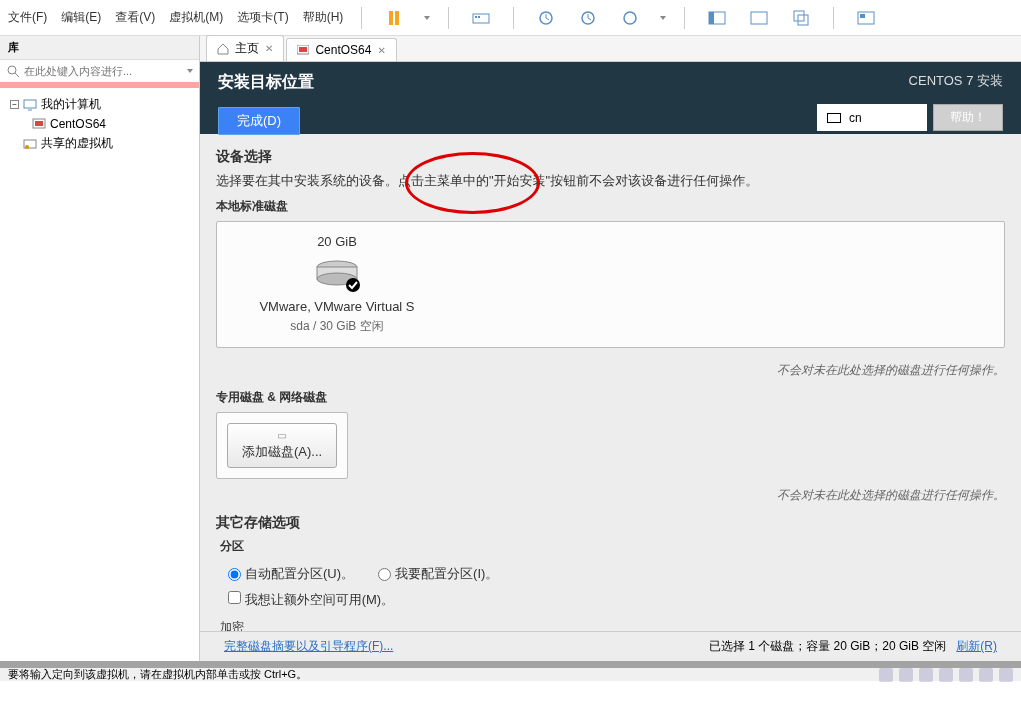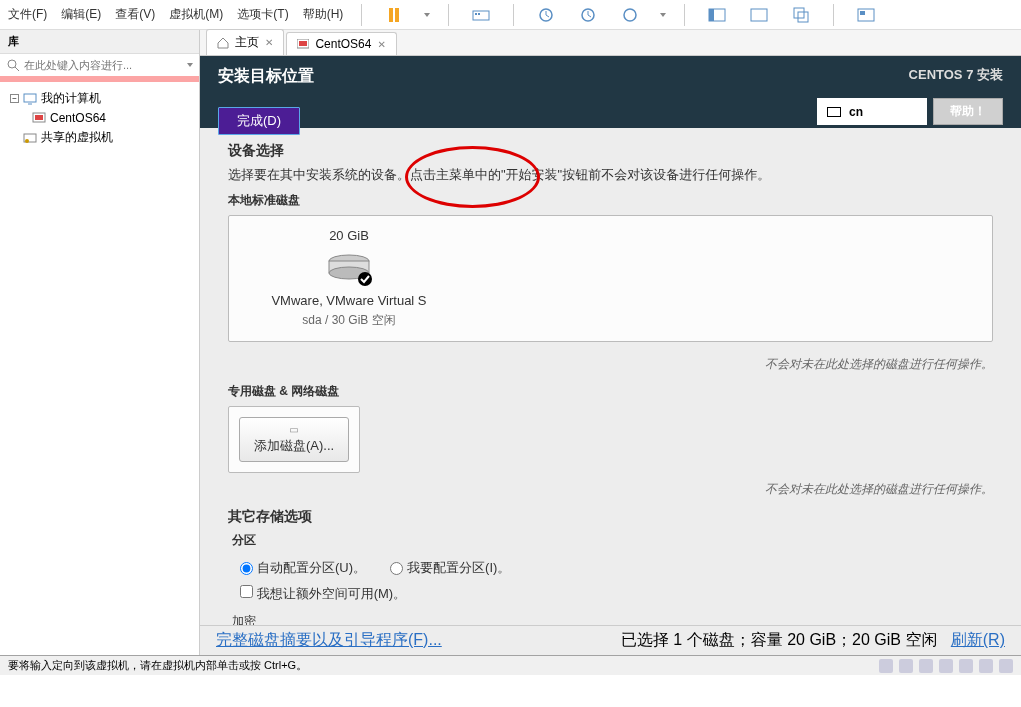--- a/index.html
+++ b/index.html
@@ -1,18 +1,18 @@
 <!DOCTYPE html>
 <html><head>
   <meta charset="utf-8">
   <style>
     * { box-sizing: border-box; margin: 0; padding: 0; }
     body { font-family: "Microsoft YaHei", Arial, sans-serif; font-size: 12px; background: #fff; width: 1021px; height: 707px; overflow: hidden; }
     
-    .menubar { height: 30px; display: flex; align-items: center; padding: 0 8px; border-bottom: 1px solid #ddd; gap: 14px; }
+    .menubar { height: 36px; display: flex; align-items: center; padding: 0 8px; border-bottom: 1px solid #ddd; gap: 14px; }
     .menubar span { color: #333; cursor: default; }
     .tool-btn { width: 28px; height: 28px; display: flex; align-items: center; justify-content: center; border-radius: 3px; }
     .divider { width: 1px; height: 22px; background: #ccc; margin: 0 4px; }
     .pause-icon { display: flex; gap: 2px; }
     .pause-icon div { width: 4px; height: 14px; background: #f5a623; }
     .dropdown-arrow { width: 0; height: 0; border-left: 3px solid transparent; border-right: 3px solid transparent; border-top: 4px solid #888; margin-left: 2px; }
     
     .main { display: flex; height: calc(100% - 62px - 20px); }
     
     .sidebar { width: 200px; border-right: 1px solid #ccc; display: flex; flex-direction: column; }
@@ -26,53 +26,53 @@
     
     .content { flex: 1; display: flex; flex-direction: column; }
     .tabs { height: 26px; display: flex; align-items: flex-end; padding: 0 6px; gap: 2px; border-bottom: 1px solid #ccc; background: #f5f5f5; }
     .tab { padding: 4px 10px; border: 1px solid #ccc; border-bottom: none; border-radius: 3px 3px 0 0; background: #fff; display: flex; align-items: center; gap: 6px; font-size: 12px; }
     .tab-close { color: #888; font-size: 10px; }
     
     .vm-view { flex: 1; background: #eee; position: relative; overflow: hidden; }
     
     .inst-header { background: #213744; color: #fff; height: 72px; display: flex; justify-content: space-between; padding: 10px 18px 0 18px; position: relative; }
     .inst-header-left { }
-    .inst-title { font-size: 16px; font-weight: bold; margin-bottom: 20px; }
-    .done-btn { background: #4c1d95; border: 1px solid #5aa7e8; color: #fff; padding: 4px 18px; font-size: 13px; cursor: pointer; border-radius: 1px; }
-    .inst-header-right { text-align: right; font-weight: bold; }
+    .inst-title { font-size: 16px; font-weight: bold; margin-bottom: 14px; }
+    .done-btn { background: #3b82f6; border: 1px solid #5aa7e8; color: #fff; padding: 4px 18px; font-size: 13px; cursor: pointer; border-radius: 1px; }
+    .inst-header-right { text-align: right; }
     .inst-header-right .title-sm { font-size: 13px; margin-bottom: 14px; color: #ddd; }
     .lang-help { display: flex; gap: 6px; }
     .lang-box { background: #fff; color: #000; padding: 4px 10px; width: 110px; display: flex; align-items: center; gap: 8px; font-size: 12px; }
     .help-btn { background: #d0d0d0; padding: 4px 16px; font-size: 12px; border: 1px solid #aaa; }
     
     .red-circle { position: absolute; left: 205px; top: 90px; width: 135px; height: 62px; border: 3px solid #d00; border-radius: 50%; pointer-events: none; z-index: 10; }
     
-    .inst-body { padding: 8px 28px; background: #ededed; overflow-y: auto; height: calc(100% - 72px - 30px); color: #333; }
+    .inst-body { padding: 8px 16px; background: #ededed; overflow-y: auto; height: calc(100% - 72px - 30px); color: #333; }
     .sec-title { font-size: 14px; font-weight: bold; margin: 6px 0; }
     .desc { font-size: 13px; margin-bottom: 8px; }
     .sub-title { font-size: 12px; font-weight: bold; margin-bottom: 6px; }
     .disk-box { border: 1px solid #bbb; background: #fcfcfc; padding: 12px 20px; margin-bottom: 14px; border-radius: 2px; }
     .disk-entry { width: 200px; text-align: center; }
     .disk-size { font-size: 13px; margin-bottom: 4px; }
     .disk-icon-wrap { position: relative; width: 48px; height: 40px; margin: 0 auto 6px auto; }
     .disk-name { font-size: 13px; font-weight: normal; margin-bottom: 4px; }
     .disk-info { font-size: 12px; color: #666; }
     .note-right { text-align: right; font-size: 12px; color: #666; font-style: italic; margin: 4px 0 10px 0; }
     .add-disk-box { border: 1px solid #bbb; background: #fcfcfc; padding: 10px; display: inline-block; margin-bottom: 4px; border-radius: 2px; }
     .add-disk-btn { border: 1px solid #aaa; background: linear-gradient(#fff, #e8e8e8); padding: 6px 14px; font-size: 13px; border-radius: 3px; text-align: center; }
     .add-disk-btn .small-icon { display: block; font-size: 10px; color: #888; margin-bottom: 2px; }
     .radio-row { display: flex; gap: 24px; padding: 4px 0 4px 12px; align-items: center; font-size: 13px; }
     .radio-row label { display: flex; align-items: center; gap: 4px; }
     .check-row { padding: 4px 0 4px 12px; font-size: 13px; display: flex; align-items: center; gap: 4px; }
     
-    .inst-footer { height: 30px; background: #ededed; border-top: 1px solid #ccc; display: flex; justify-content: space-between; align-items: center; padding: 0 16px; font-size: 16px; }
+    .inst-footer { height: 30px; background: #ededed; border-top: 1px solid #ccc; display: flex; justify-content: space-between; align-items: center; padding: 0 24px; font-size: 12px; }
     .summary-link { color: #2a6fc4; text-decoration: underline; cursor: pointer; }
     .refresh-link { color: #2a6fc4; text-decoration: underline; cursor: pointer; }
     
-    .statusbar { height: 20px; border-top: 1px solid #a3a3a3; background: #f0f0f0; font-size: 11px; padding: 2px 8px; display: flex; justify-content: space-between; align-items: center; }
+    .statusbar { height: 20px; border-top: 7px solid #a3a3a3; background: #f0f0f0; font-size: 11px; padding: 2px 8px; display: flex; justify-content: space-between; align-items: center; }
     .status-icons { display: flex; gap: 6px; opacity: 0.5; }
     .status-icons span { width: 14px; height: 14px; background: #aac; border-radius: 2px; }
     
     svg { display: block; }
   </style>
 </head>
 <body>
 
 <div class="menubar">
   <span>文件(F)</span>

